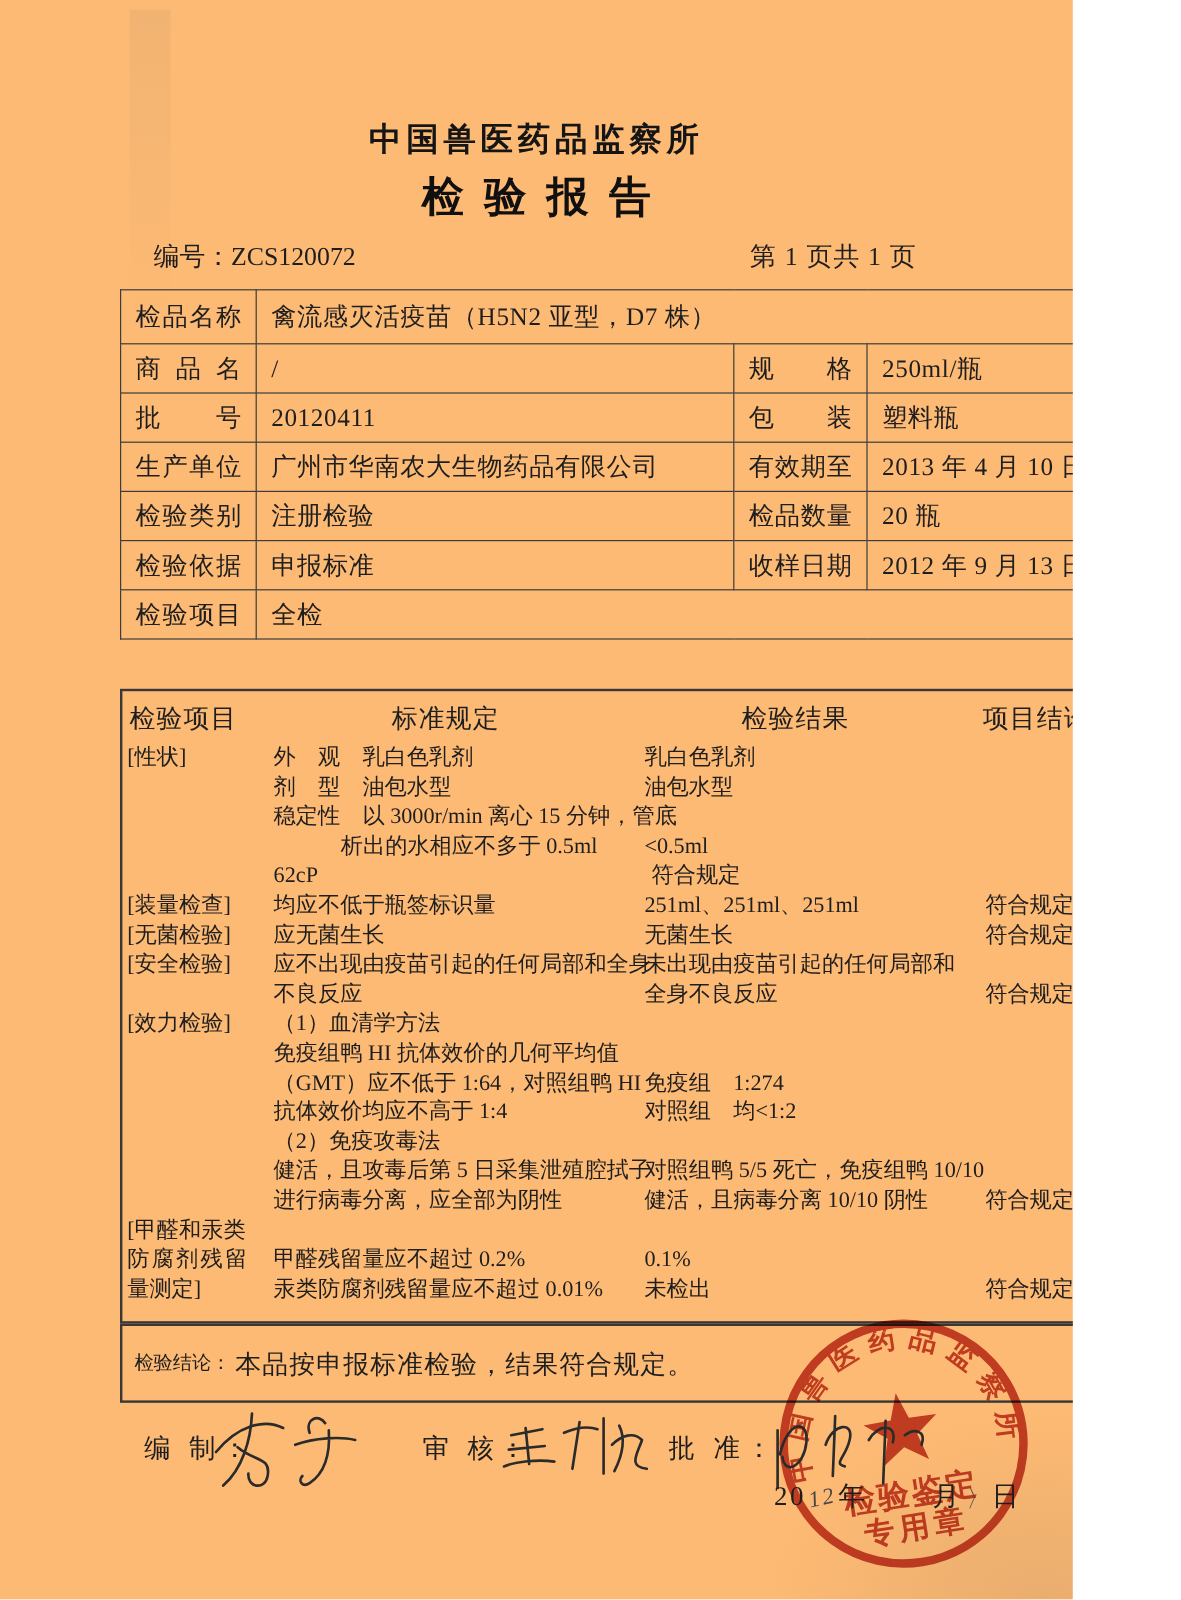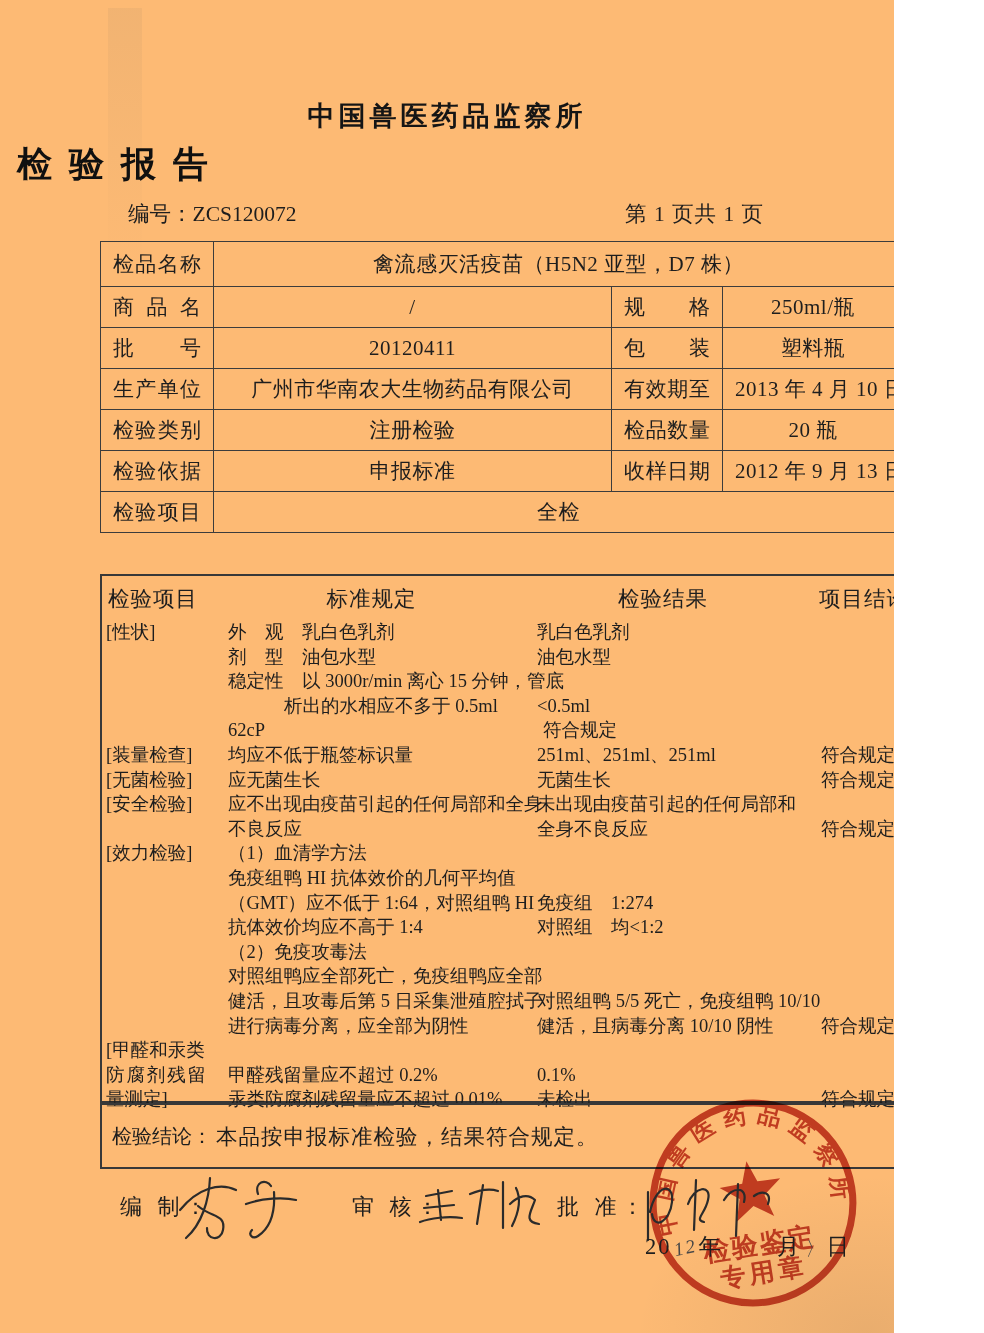--- a/index.html
+++ b/index.html
@@ -6,58 +6,58 @@
   .page{
     position:relative;width:894px;height:1333px;background:#fdba74;
     overflow:hidden;
     font-family:"Liberation Serif","DejaVu Serif",serif;
     color:#1e1e1e;
   }
   
   .org{position:absolute;top:98px;left:0;width:100%;margin:0;text-align:center;
     font-family:"Liberation Sans","DejaVu Sans",sans-serif;
     font-size:27px;font-weight:700;letter-spacing:4px;color:#151515;}
-  .title{position:absolute;top:141px;left:0;width:100%;margin:0;
+  .title{position:absolute;top:141px;left:0;width:100%;margin:0;text-align:center;
     font-family:"Liberation Sans","DejaVu Sans",sans-serif;
     font-size:35px;font-weight:700;letter-spacing:17px;text-indent:17px;color:#101010;}
   .meta{position:absolute;top:199px;left:128px;right:128px;height:28px;font-size:21.5px;}
   .meta .no{position:absolute;left:0;top:0;}
   .meta .pg{position:absolute;right:2px;top:0;letter-spacing:1px;}
   
   table.info{position:absolute;left:100px;top:241px;width:803px;border-collapse:collapse;
     table-layout:fixed;font-size:21px;}
   table.info td{border:1.7px solid #3c3c3c;padding:0 12px;vertical-align:middle;
     height:40px;overflow:hidden;white-space:nowrap;margin-left:12px;}
   table.info tr.tall td{height:44px;}
   table.info col.c1{width:113px;}
   table.info col.c2{width:398px;}
   table.info col.c3{width:111px;}
   table.info col.c4{width:181px;}
   td.lbl{text-align:justify;text-align-last:justify;}
-  td.val{padding-left:13px;letter-spacing:.5px;text-align:center;}
+  td.val{padding-left:13px;letter-spacing:.5px;}
   
   .results{position:absolute;left:100px;top:574px;width:801px;height:529px;
     border:2px solid #383838;box-sizing:border-box;}
   .rline{display:grid;grid-template-columns:126px 309px 278px auto;
     height:24.6px;line-height:24.6px;font-size:18.5px;white-space:nowrap;}
   .rline span{overflow:visible;}
   .rhead{height:42px;line-height:42px;font-size:21.5px;margin-top:2px;}
   .rhead .itm{padding-left:6px;letter-spacing:1px;}
   .rhead .std{text-align:center;padding-right:22px;letter-spacing:1px;}
   .rhead .rst{text-align:center;padding-right:26px;letter-spacing:1px;}
   .rhead .ccl{letter-spacing:1px;padding-left:4px;}
   .itm{padding-left:4px;}
   .ccl{padding-left:6px;}
   .std.ind{padding-left:56px;}
   .itm.just{text-align:justify;text-align-last:justify;padding-right:22px;}
   
   .conclusion{position:absolute;left:100px;top:1103px;width:801px;height:66px;
     border:2px solid #383838;box-sizing:border-box;display:flex;align-items:center;
     padding-left:10px;}
-  .clabel{font-size:20px;}
+  .clabel{font-size:16px;}
   .ctext{font-size:21.5px;margin-left:4px;letter-spacing:1px;}
   
   .signrow{position:absolute;left:0;top:1170px;width:984px;height:90px;font-size:22px;}
   .slabel{position:absolute;top:22px;letter-spacing:5px;}
   .lab-prep{left:120px;} .lab-rev{left:352px;} .lab-app{left:557px;}
   .sig{position:absolute;}
   .sig path{fill:none;stroke:#2b2b2b;stroke-width:2.2;stroke-linecap:round;stroke-linejoin:round;}
   .sig1{left:176px;top:2px;}
   .sig2{left:418px;top:10px;}
   .sig3{left:636px;top:0px;z-index:7;}
@@ -235,26 +235,20 @@
         <span class="ccl"></span>
       </div>
     <div class="rline">
         <span class="itm"></span>
         <span class="std">（2）免疫攻毒法</span>
         <span class="rst"></span>
         <span class="ccl"></span>
       </div>
     <div class="rline">
         <span class="itm"></span>
-        <span class="std">对照组鸭应全部死亡，免疫组鸭应全部</span>
-        <span class="rst"></span>
-        <span class="ccl"></span>
-      </div>
-    <div class="rline">
-        <span class="itm"></span>
         <span class="std">健活，且攻毒后第 5 日采集泄殖腔拭子</span>
         <span class="rst">对照组鸭 5/5 死亡，免疫组鸭 10/10</span>
         <span class="ccl"></span>
       </div>
     <div class="rline">
         <span class="itm"></span>
         <span class="std">进行病毒分离，应全部为阴性</span>
         <span class="rst">健活，且病毒分离 10/10 阴性</span>
         <span class="ccl">符合规定</span>
       </div>

